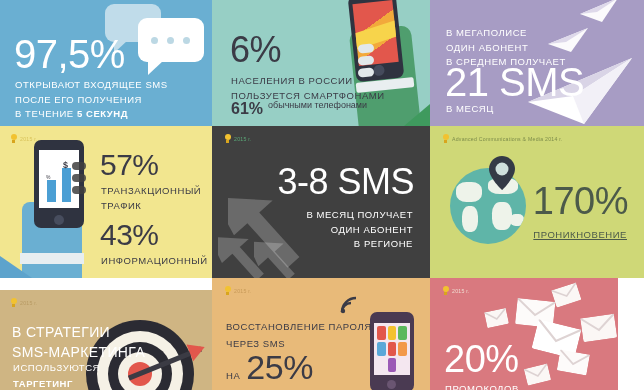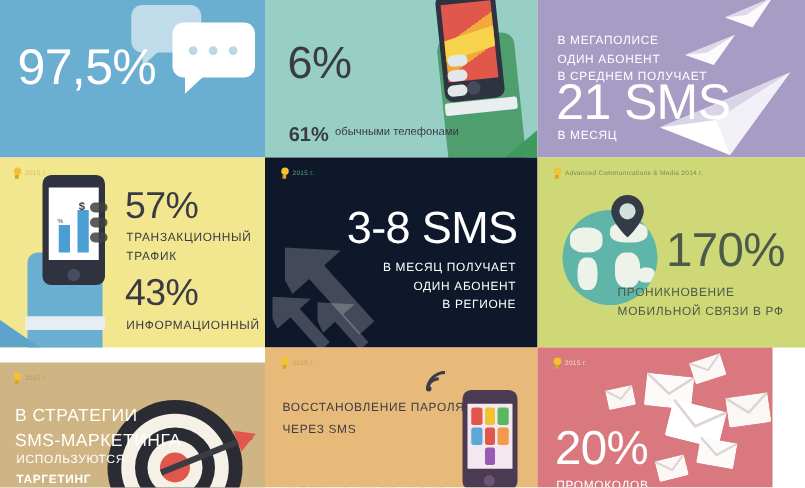--- a/index.html
+++ b/index.html
@@ -19,21 +19,21 @@
     position: absolute;
     overflow: hidden;
     box-sizing: border-box;
   }
   
   #p1 { left: 0;   top: 0;   width: 212px; height: 126px; background: #6aafd2; }
   #p2 { left: 212px; top: 0; width: 218px; height: 126px; background: #97cfc5; }
   #p3 { left: 430px; top: 0; width: 214px; height: 126px; background: #a79cc4; }
   
   #p4 { left: 0;   top: 126px; width: 212px; height: 152px; background: #f2e68f; }
-  #p5 { left: 212px; top: 126px; width: 218px; height: 152px; background: #0f172a; }
+  #p5 { left: 212px; top: 126px; width: 218px; height: 152px; background: #404040; }
   #p6 { left: 430px; top: 126px; width: 214px; height: 152px; background: #cfd877; }
   
   #p7 { left: 0;   top: 278px; width: 212px; height: 112px; background: #cfb583; margin-top: 12px; }
   #p8 { left: 212px; top: 278px; width: 218px; height: 112px; background: #e8ba79; }
   #p9 { left: 430px; top: 278px; width: 188px; height: 112px; background: #d9797f; }
 
   
   .wedge { position: absolute; width: 0; height: 0; }
   #wedge-green-p2 {
     right: 0; bottom: 0;
@@ -272,35 +272,46 @@
   <div class="panel" id="p1">
     <div>
       <div class="bubble" id="bubble-back"></div>
       <div class="bubble" id="bubble-front">
         <div class="dot" style="left:13px"></div>
         <div class="dot" style="left:29px"></div>
         <div class="dot" style="left:45px"></div>
       </div>
     </div>
     <div class="big white" style="position:absolute;left:14px;top:34px;font-size:40px;">97,5%</div>
+    <div class="sub white" style="position:absolute;left:15px;top:78px;">
+      <div>ОТКРЫВАЮТ ВХОДЯЩЕЕ SMS</div>
+      <div>ПОСЛЕ ЕГО ПОЛУЧЕНИЯ</div>
+      <div>
+        <span>В ТЕЧЕНИЕ </span><b>5 СЕКУНД</b>
+      </div>
+    </div>
   </div>
 
   <div class="panel" id="p2">
     <div>
       <div id="hand2"></div>
       <div id="phone2">
         <div id="screen2"></div>
         <div id="home2"></div>
       </div>
       <div class="finger" style="top:44px"></div>
       <div class="finger" style="top:56px"></div>
       <div class="finger" style="top:68px"></div>
       <div id="cuff2"></div>
     </div>
     <div class="big dark" style="position:absolute;left:18px;top:32px;">6%</div>
+    <div class="sub dark" style="position:absolute;left:19px;top:74px;">
+      <div>НАСЕЛЕНИЯ В РОССИИ</div>
+      <div>ПОЛЬЗУЕТСЯ СМАРТФОНАМИ</div>
+    </div>
     <div style="position:absolute;left:19px;top:100px;display:flex;align-items:flex-start;gap:5px;">
       <span class="dark" style="font-size:16px;font-weight:700;">61%</span>
       <span class="dark" style="font-size:9px;">обычными телефонами</span>
     </div>
     <div class="wedge" id="wedge-green-p2"></div>
   </div>
 
   <div class="panel" id="p3">
     <div>
       <div class="plane" style="left:150px;top:-2px;">
@@ -409,23 +420,22 @@
         <div class="landmass" style="left:60px;top:46px;width:14px;height:12px;"></div>
       </div>
       <div id="pin6">
         <svg width="28" height="34" viewBox="0 0 28 34">
           <path d="M14 0C6.8 0 1 5.8 1 13c0 9 13 21 13 21s13-12 13-21C27 5.8 21.2 0 14 0z" fill="#343a46"></path>
           <circle cx="14" cy="13" r="6.5" fill="#cfe0dd"></circle>
         </svg>
       </div>
     </div>
     <div class="big darkgr" style="position:absolute;right:16px;top:56px;font-size:38px;text-align:right;">170%</div>
-    <div class="sub darkgr" style="position:absolute;right:17px;top:102px;text-align:left;">
+    <div class="sub darkgr" style="position:absolute;right:17px;top:102px;text-align:center;text-decoration:underline;">
       <div>ПРОНИКНОВЕНИЕ</div>
-      <div>МОБИЛЬНОЙ СВЯЗИ В РФ</div>
     </div>
   </div>
 
   <div class="panel" id="p7">
     <div class="src" style="left:10px;top:8px;color:#b79a63;">
       <span class="bulb"></span>
       <span>2015 г.</span>
     </div>
     <div>
       <div id="target">
@@ -477,20 +487,24 @@
           <path d="M2 16a14 14 0 0 1 14-14" stroke="#3b3b46" stroke-width="2.4" fill="none"></path>
           <path d="M2 16a9 9 0 0 1 9-9" stroke="#3b3b46" stroke-width="2.4" fill="none"></path>
           <circle cx="3" cy="15" r="2.2" fill="#3b3b46"></circle>
         </svg>
       </div>
     </div>
     <div class="sub dark" style="position:absolute;left:14px;top:40px;line-height:1.8;">
       <div>ВОССТАНОВЛЕНИЕ ПАРОЛЯ</div>
       <div>ЧЕРЕЗ SMS</div>
     </div>
+    <div style="position:absolute;left:14px;top:72px;display:flex;align-items:baseline;gap:6px;">
+      <span class="sub dark">НА</span>
+      <span class="big dark" style="font-size:34px;">25%</span>
+    </div>
     <div class="sub dark" style="position:absolute;left:14px;top:110px;">УВЕЛИЧИВАЕТ ПРОЦЕНТ</div>
   </div>
 
   <div class="panel" id="p9">
     <div class="src" style="left:12px;top:8px;color:#f0dcd0;">
       <span class="bulb"></span>
       <span>2015 г.</span>
     </div>
     <div>
       <div class="env" style="left:56px;top:32px;transform:rotate(-12deg);">

